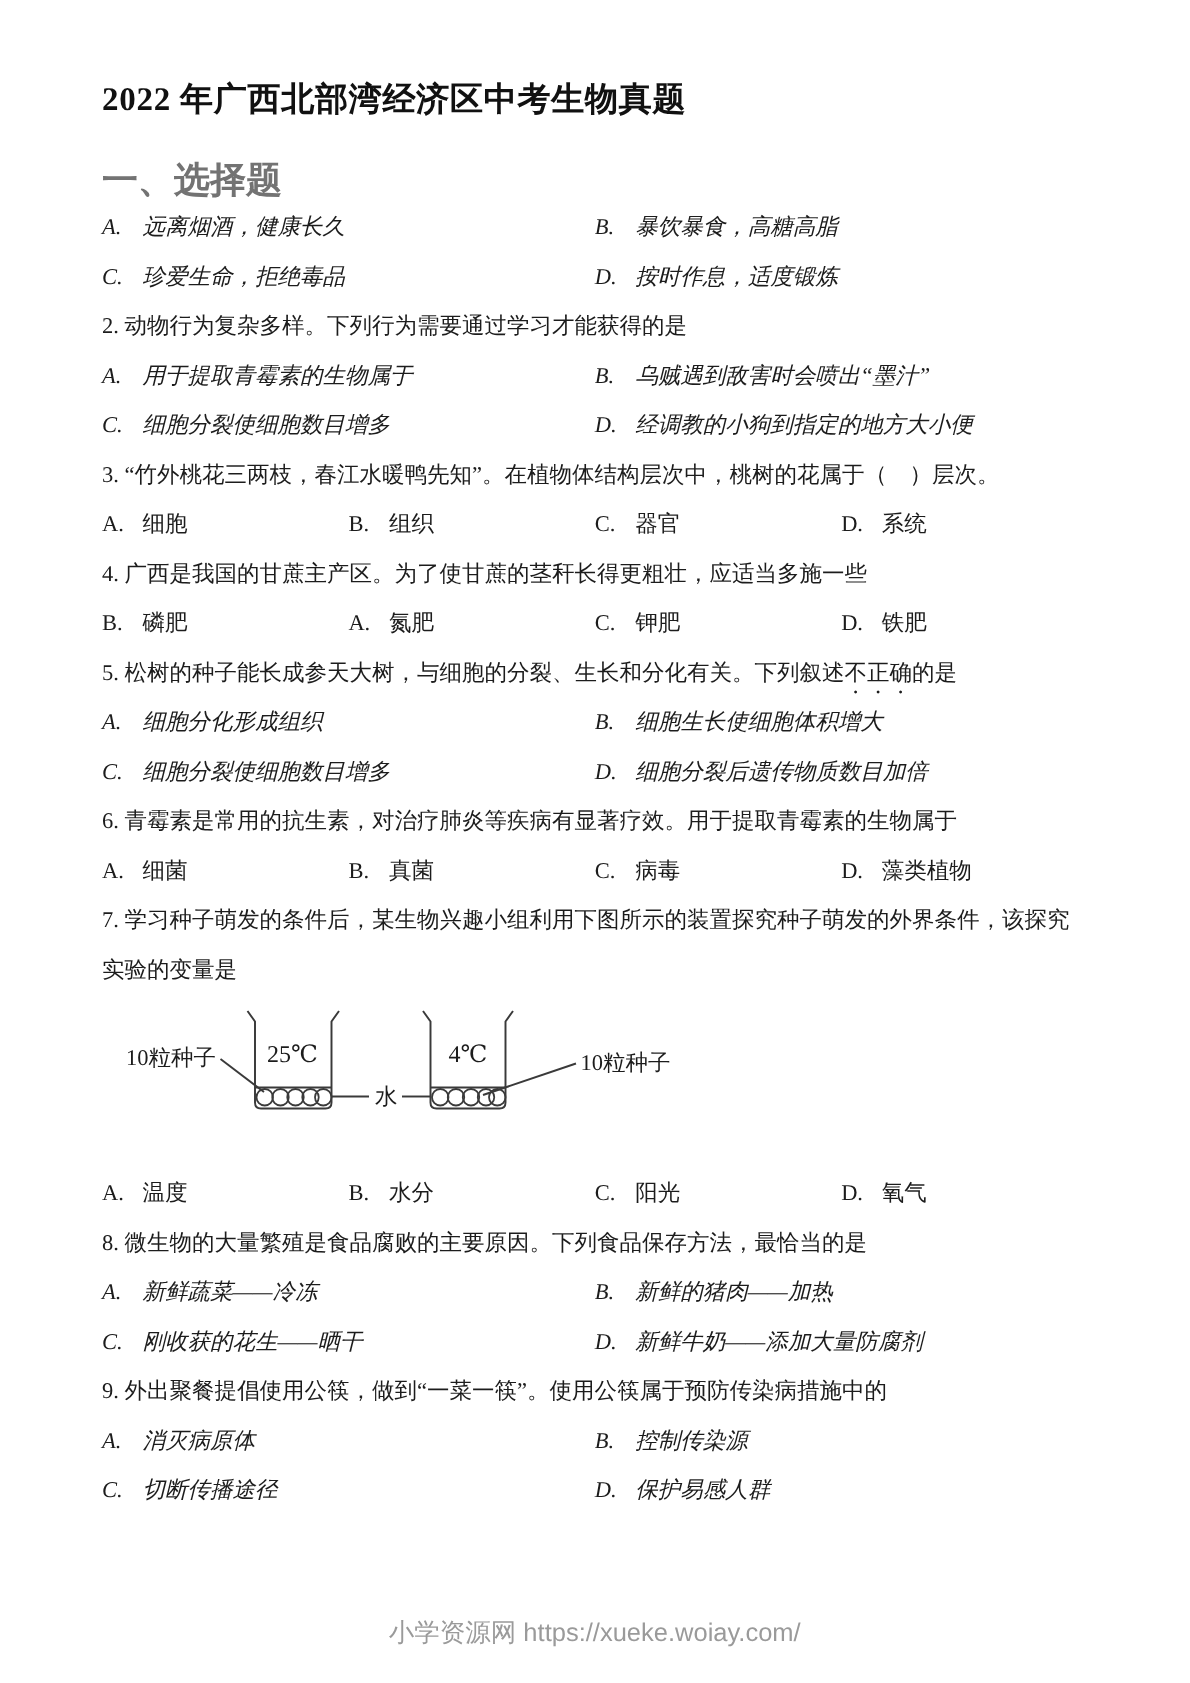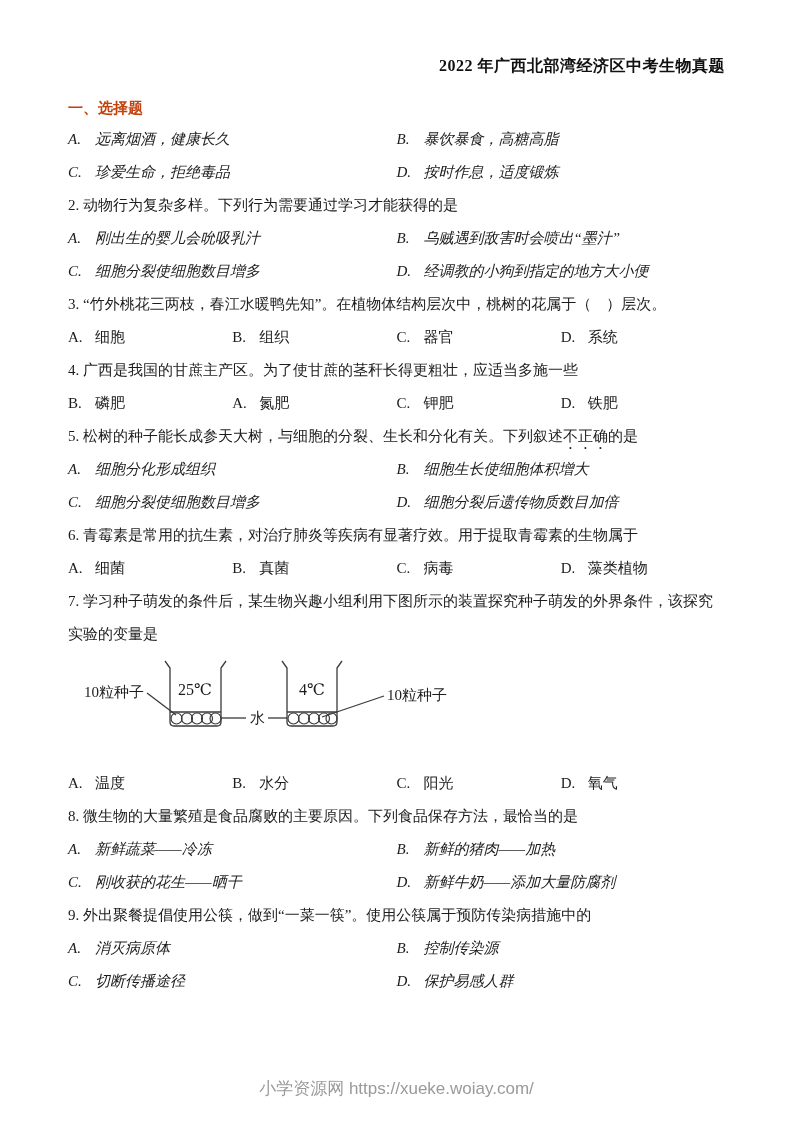--- a/index.html
+++ b/index.html
@@ -6,26 +6,26 @@
   body {
     width: 793px; height: 1122px;
     background: #ffffff;
     color: #1c1c1c;
     font-family: "Liberation Serif", "DejaVu Serif", serif;
     position: relative;
     overflow: hidden;
   }
   .page { padding: 50px 68px 0 68px; }
   .doc-title {
-    font-size: 16px; font-weight: 700; text-align: right;
+    font-size: 22px; font-weight: 700; text-align: left;
     line-height: 32px; color: #111; letter-spacing: 0.5px;
   }
   .section-header {
-    font-size: 15px; font-weight: 700; margin-top: 11px;
-    line-height: 30px; color: #c2410c;
+    font-size: 24px; font-weight: 700; margin-top: 24px;
+    line-height: 30px; color: #737373;
   }
   .question { margin: 0; }
   .stem { margin: 0; font-size: 15px; line-height: 33px; }
   .options { display: grid; font-size: 15px; line-height: 33px; }
   .cols-2 { grid-template-columns: 1fr 1fr; font-style: italic; }
   .cols-4 { grid-template-columns: 1fr 1fr 1fr 1fr; }
   .option { white-space: nowrap; }
   .opt-label { display: inline-block; min-width: 18px; margin-right: 9px; }
   .emph {
     -webkit-text-emphasis: filled dot; -webkit-text-emphasis-position: under right;
@@ -57,21 +57,21 @@
       <div class="option"><span class="opt-label">A.</span><span>远离烟酒，健康长久</span></div>
       <div class="option"><span class="opt-label">B.</span><span>暴饮暴食，高糖高脂</span></div>
       <div class="option"><span class="opt-label">C.</span><span>珍爱生命，拒绝毒品</span></div>
       <div class="option"><span class="opt-label">D.</span><span>按时作息，适度锻炼</span></div>
     </div>
   </div>
 
   <div class="question">
     <p class="stem">2. 动物行为复杂多样。下列行为需要通过学习才能获得的是</p>
     <div class="options cols-2">
-      <div class="option"><span class="opt-label">A.</span><span>刚出生的婴儿会吮吸乳汁</span></div>
+      <div class="option"><span class="opt-label">A.</span><span>用于提取青霉素的生物属于</span></div>
       <div class="option"><span class="opt-label">B.</span><span>乌贼遇到敌害时会喷出“墨汁”</span></div>
       <div class="option"><span class="opt-label">C.</span><span>细胞分裂使细胞数目增多</span></div>
       <div class="option"><span class="opt-label">D.</span><span>经调教的小狗到指定的地方大小便</span></div>
     </div>
   </div>
 
   <div class="question">
     <p class="stem">3. “竹外桃花三两枝，春江水暖鸭先知”。在植物体结构层次中，桃树的花属于（　）层次。</p>
     <div class="options cols-4">
       <div class="option"><span class="opt-label">A.</span><span>细胞</span></div>

